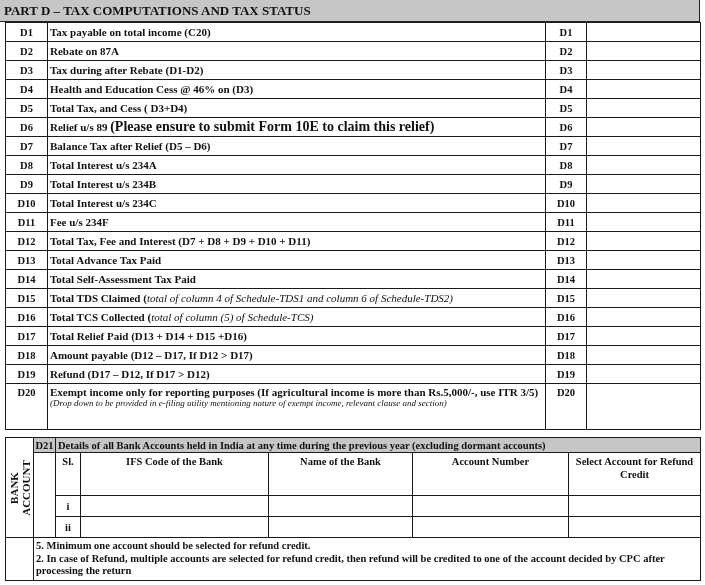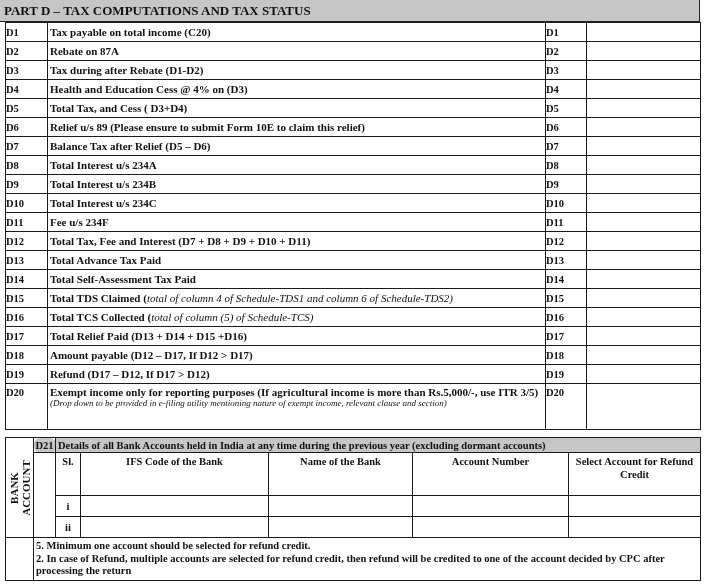--- a/index.html
+++ b/index.html
@@ -16,44 +16,44 @@
     letter-spacing: 0px;
   }
   table.tax {
     position: absolute; left: 5px; top: 22px;
     border-collapse: collapse; table-layout: fixed; width: 695px;
   }
   table.tax td {
     border: 1px solid #1a1a1a; padding: 0; font-size: 11px; font-weight: bold;
     height: 18px; line-height: 13px; vertical-align: middle; overflow: hidden;
   }
-  table.tax td.code { font-size: 10.5px; }
+  table.tax td.code { text-align: center; font-size: 10.5px; }
   table.tax td.label { padding-left: 2px; white-space: nowrap; }
   table.tax td.value { background: #fff; }
-  table.tax td.label .note-small { font-size: 11px; }
+  table.tax td.label .note-small { font-size: 14px; }
   table.tax td.label i { font-weight: normal; font-style: italic; }
   table.tax tr.tall td { height: 43px; vertical-align: top; }
   table.tax tr.tall td.code { padding-top: 2px; margin-top: 23px; }
   table.tax tr.tall td.label { white-space: normal; line-height: 12px; padding-top: 2px; }
   table.tax tr.tall .d20-note { font-weight: normal; font-style: italic; font-size: 9px; display: block; line-height: 11px; }
 
   .bank {
     position: absolute; left: 5px; top: 437px; width: 695px; height: 148px;
   }
   table.bank-tbl {
     border-collapse: collapse; table-layout: fixed; width: 695px;
   }
   table.bank-tbl td { border: 1px solid #1a1a1a; padding: 0; font-weight: bold; font-size: 10.5px; }
   .vert-cell { position: relative; }
   .vert-label {
     position: absolute; left: 50%; top: 50%;
     transform: translate(-50%, -50%) rotate(-90deg);
     white-space: nowrap; text-align: center; font-size: 11px; line-height: 12px; font-weight: bold;
   }
-  td.d21-code { text-align: center; background: #c6c6c6; font-size: 10px; height: 14px; border-radius: 6px; }
+  td.d21-code { text-align: center; background: #c6c6c6; font-size: 10px; height: 14px; }
   td.d21-title { background: #c6c6c6; padding-left: 2px !important; font-size: 11px; white-space: nowrap; }
   td.hdr { text-align: center; vertical-align: top; height: 40px; line-height: 13px; padding-top: 2px !important; }
   td.sl { text-align: center; height: 20px; }
   td.notes-cell { font-size: 9.5px; line-height: 12.5px; padding: 2px 2px !important; vertical-align: top; height: 38px; }
 </style>
 </head>
 <body>
 
 <div class="title-bar">PART D – TAX COMPUTATIONS AND TAX STATUS</div>
 
@@ -78,21 +78,21 @@
         <td class="value"></td>
       </tr>
       <tr>
         <td class="code">D3</td>
         <td class="label"><span>Tax during after Rebate (D1-D2)</span></td>
         <td class="code">D3</td>
         <td class="value"></td>
       </tr>
       <tr>
         <td class="code">D4</td>
-        <td class="label"><span>Health and Education Cess @ 4% on (D3)</span></td>
+        <td class="label"><span>Health and Education Cess @ 46% on (D3)</span></td>
         <td class="code">D4</td>
         <td class="value"></td>
       </tr>
       <tr>
         <td class="code">D5</td>
         <td class="label"><span>Total Tax, and Cess ( D3+D4)</span></td>
         <td class="code">D5</td>
         <td class="value"></td>
       </tr>
       <tr>

